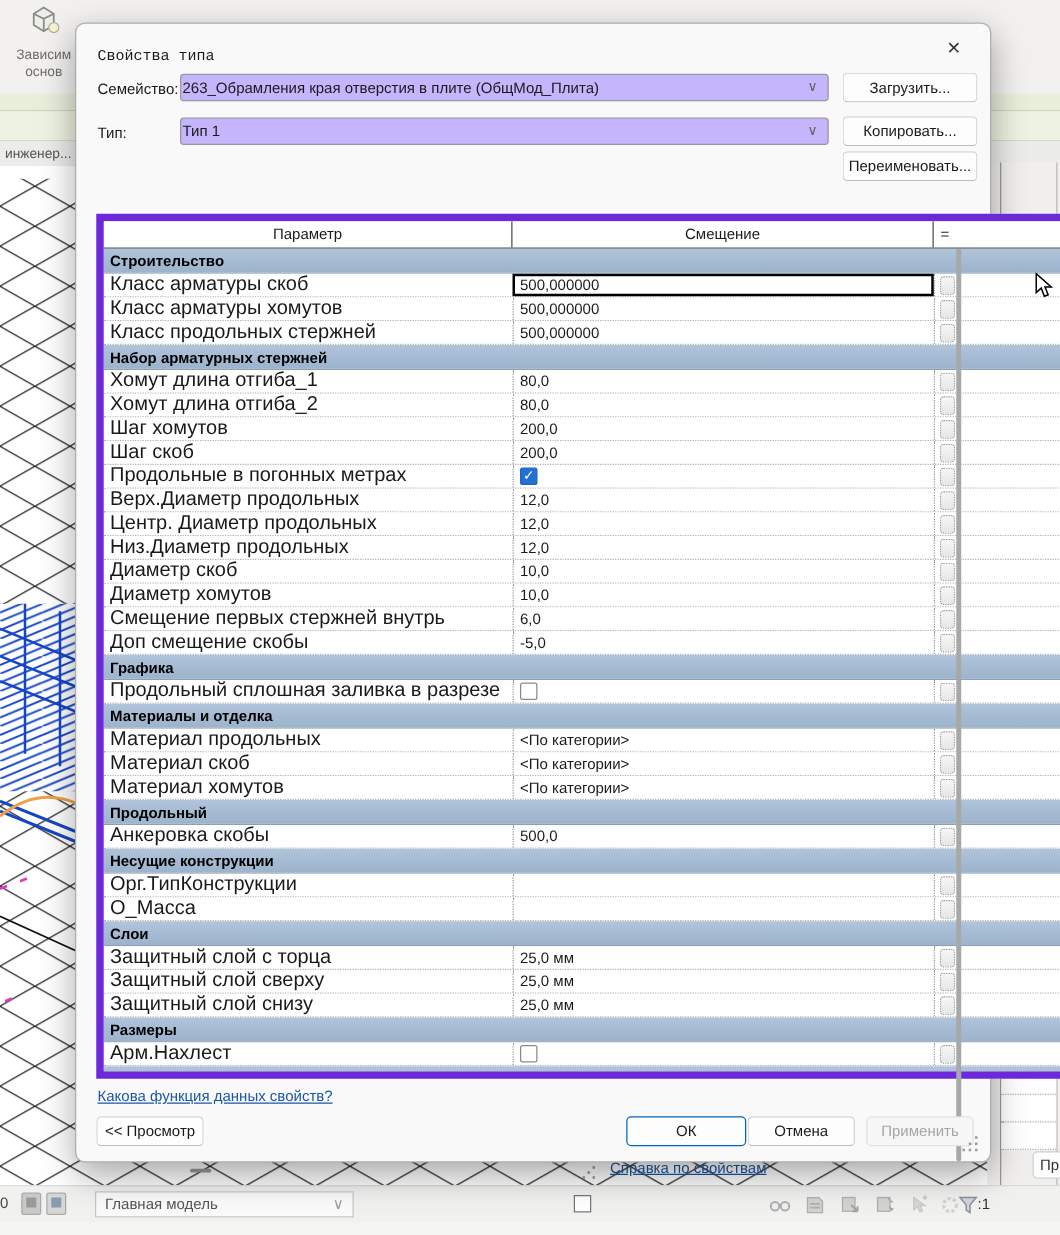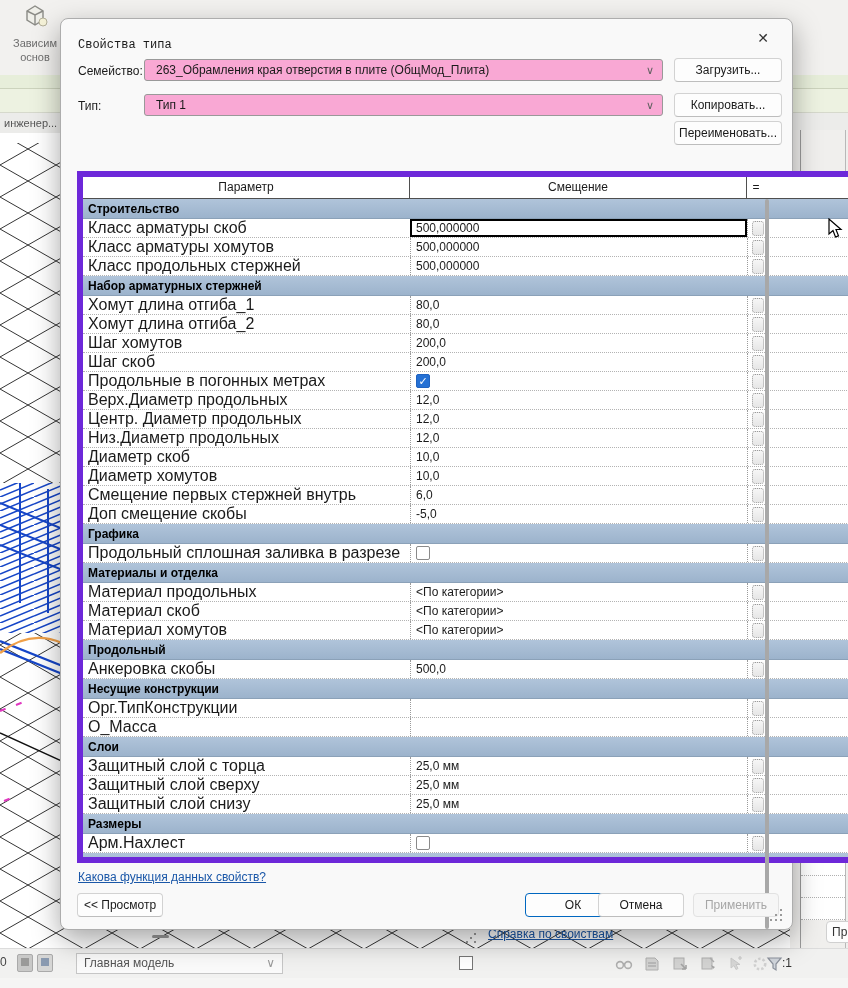--- a/index.html
+++ b/index.html
@@ -47,21 +47,21 @@
   .sb-check { position:absolute; left:459px; top:7px; width:14px; height:14px; background:#fff; border:1px solid #767676; }
   .sb-check-label { position:absolute; left:479px; top:7px; font-size:12.5px; color:#737373;margin-top:32px; }
   .ws-icon { position:absolute; top:6px; width:18px; height:18px; opacity:.75; }
   .filter-count { position:absolute; left:782px; top:7px; font-size:12px; color:#333; }
 
   
   .dialog { position:absolute; left:60px; top:18px; width:733px; height:912px; background:#f9f9f9; border:1px solid #adadad; border-radius:8px; box-shadow:0 10px 28px rgba(0,0,0,.35); z-index:5; }
   .dlg-title { position:absolute; left:17px; top:19px; font-size:12px; color:#1a1a1a;font-family:Liberation Mono, monospace; }
   .dlg-close { position:absolute; right:12px; top:6px; width:34px; height:26px; text-align:center; line-height:26px; font-size:14px; color:#333; border-radius:5px; }
   .dlg-label { position:absolute; font-size:12px; color:#1a1a1a; }
-  .combo { position:absolute; height:22px; background:#f9a8d4; border:1px solid #999; border-radius:3px; font-size:12px; color:#1a1a1a; line-height:20px; padding-left:11px; }
+  .combo { position:absolute; height:22px; background:#c4b5fd; border:1px solid #999; border-radius:3px; font-size:12px; color:#1a1a1a; line-height:20px; padding-left:1px; }
   .combo .chev { position:absolute; right:8px; top:0; color:#606060; font-size:11px; }
   .btn { position:absolute; height:24px; background:#fdfdfd; border:1px solid #d2d2d2; border-bottom-color:#bdbdbd; border-radius:4px; font-size:12px; color:#1a1a1a; text-align:center; line-height:22px; }
   .btn.default { border:1px solid #0067c0; }
   .btn.disabled { color:#a6a6a6; border-color:#e2e2e2; background:#f6f6f6; }
   .params-label { position:absolute; left:17px; top:150px; font-size:12px; color:#1a1a1a; }
 
   
   .ptable { position:absolute; left:16px; top:152px; width:812px; height:692px; border:6px solid #6d28d9; background:#fff; overflow:hidden; }
   .thead { display:flex; height:22px; border-bottom:1px solid #4f4f4f; background:#fff; }
   .th { font-size:12px; color:#1a1a1a; text-align:center; line-height:21px; }
@@ -488,21 +488,21 @@
             <div class="sec-name">Идентификация</div>
             <div class="sec-chev"><span class="rot">»</span></div>
           </div>
         </div>
     </div>
     <div class="tscroll"></div>
 
     <a class="help-link">Какова функция данных свойств?</a>
 
     <div class="btn" style="left:16px;top:874px;width:86px">&lt;&lt; Просмотр</div>
-    <div class="btn default" style="left:464px;top:874px;width:96px">ОК</div>
+    <div class="btn default" style="left:440px;top:874px;width:96px">ОК</div>
     <div class="btn" style="left:537px;top:874px;width:86px">Отмена</div>
     <div class="btn disabled" style="left:632px;top:874px;width:86px">Применить</div>
     <div class="dlg-grip">
       <i style="left:10px;top:0"></i>
         <i style="left:5px;top:5px"></i>
         <i style="left:10px;top:5px"></i>
         <i style="left:0;top:10px"></i>
         <i style="left:5px;top:10px"></i>
         <i style="left:10px;top:10px"></i>
     </div>

